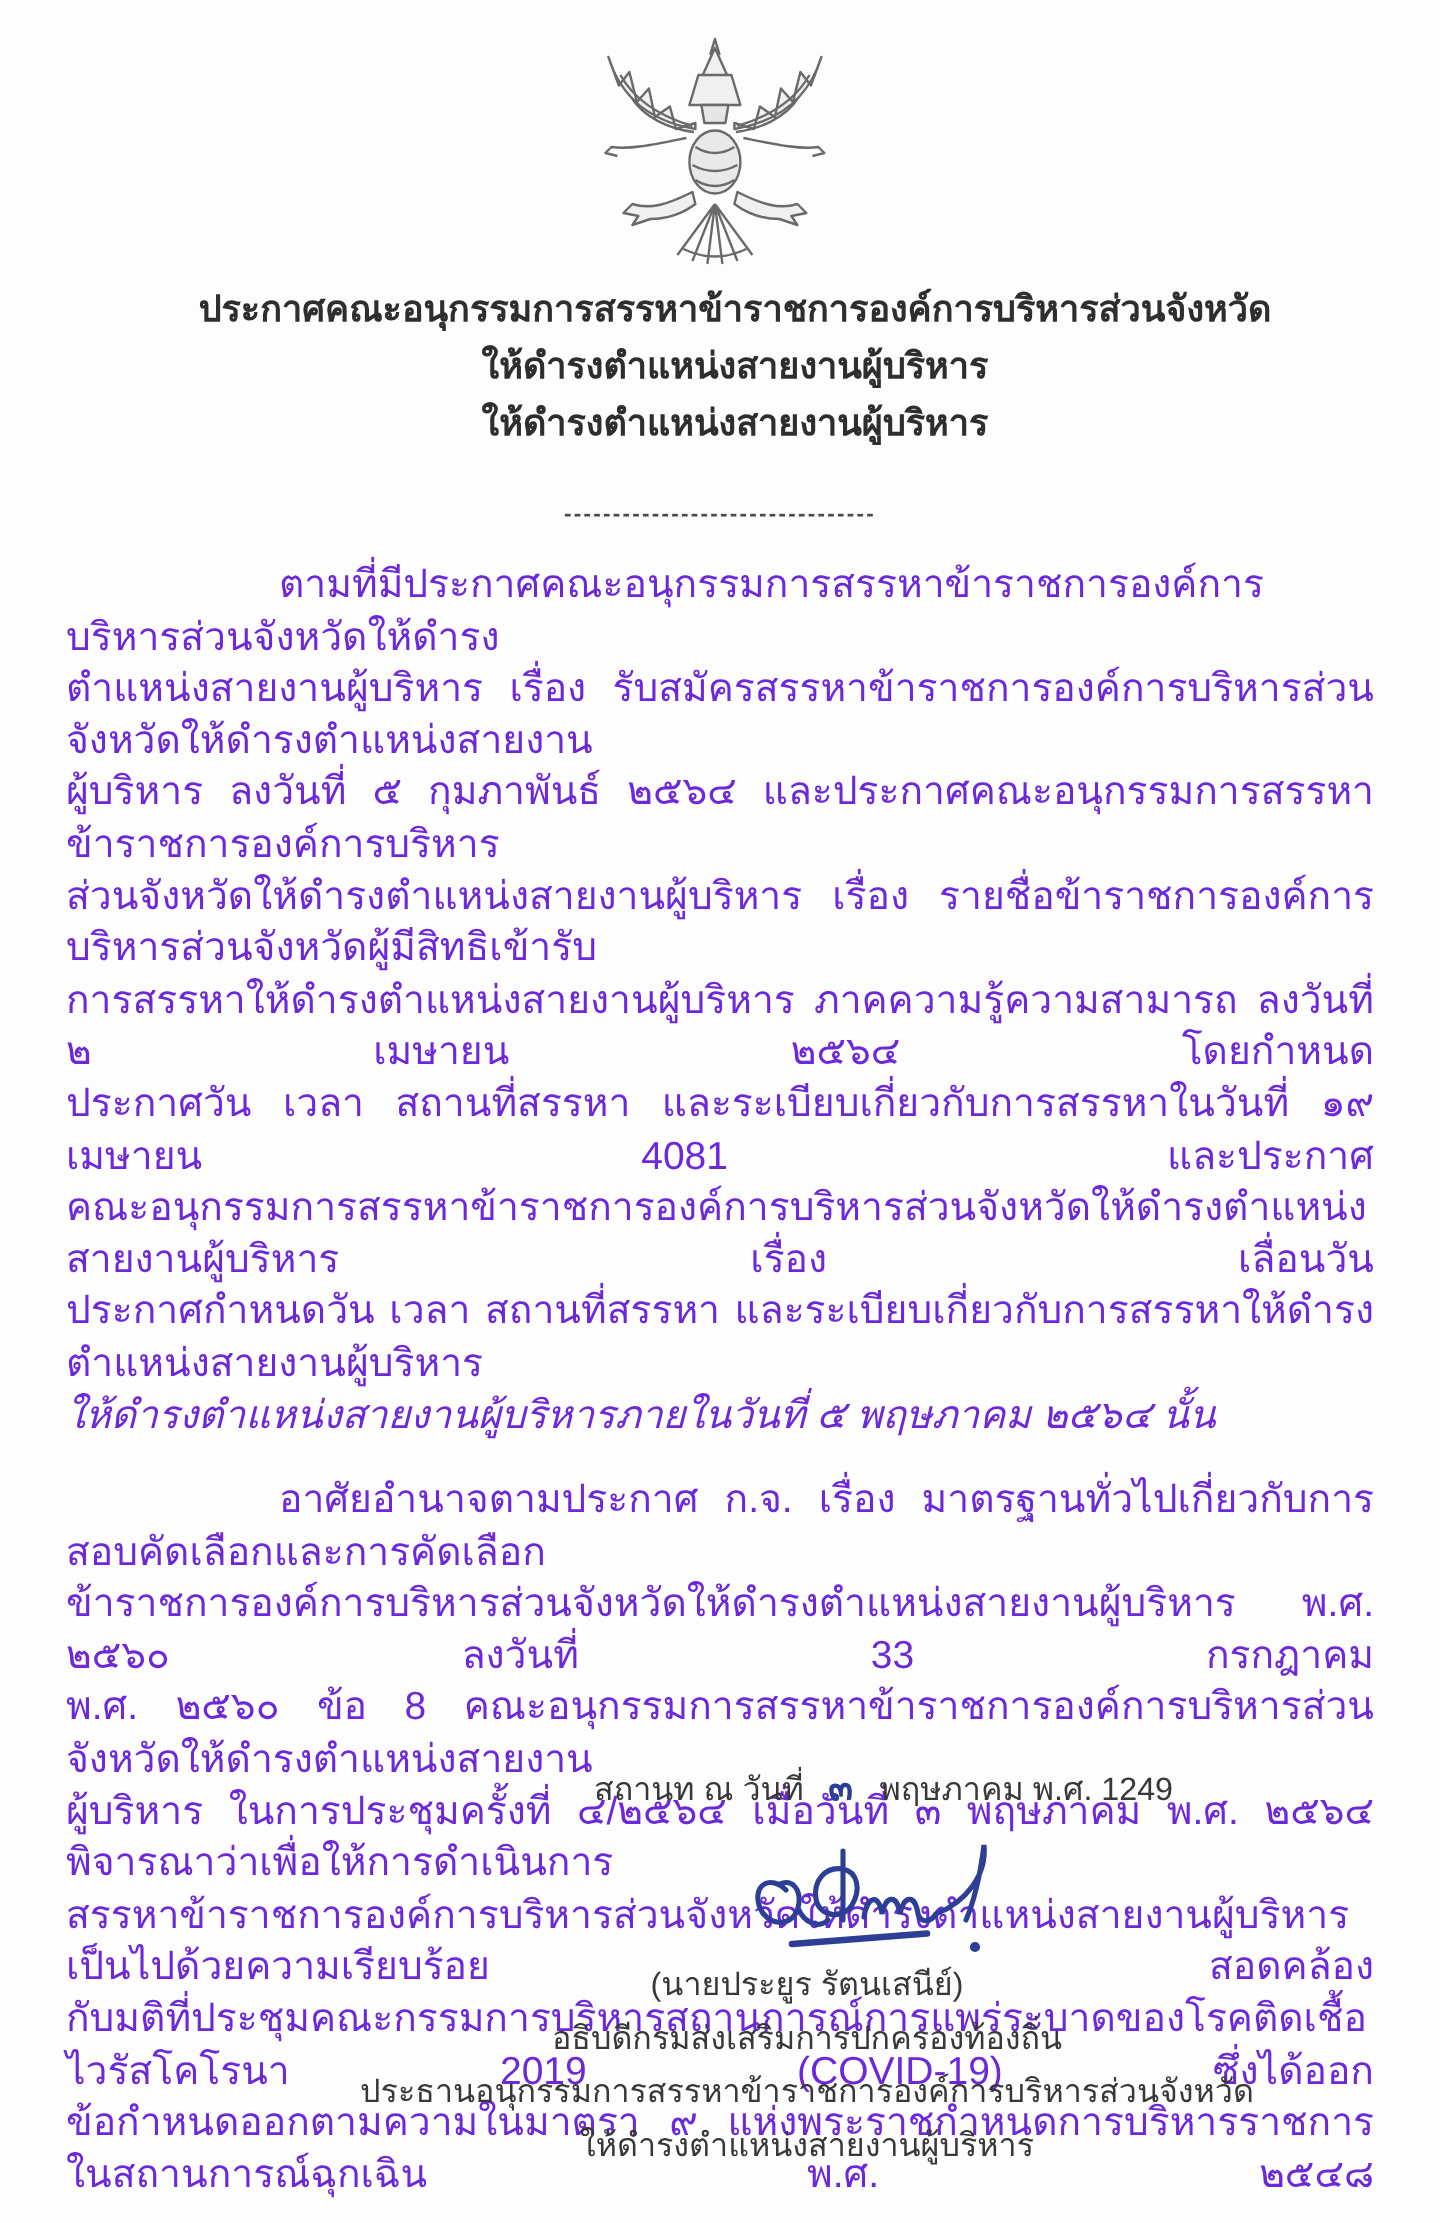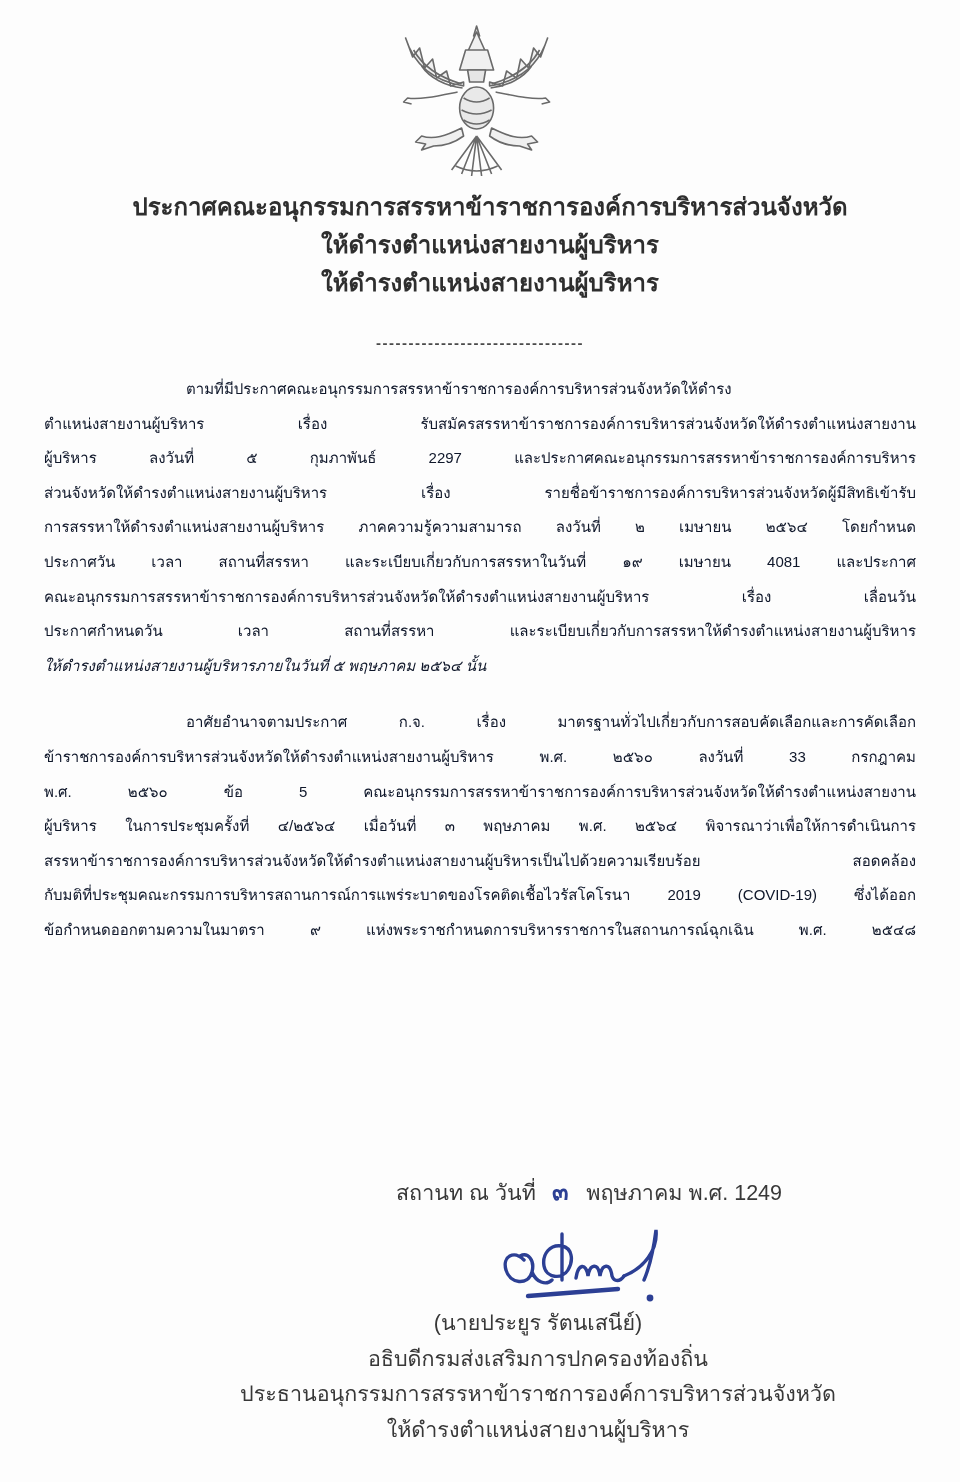--- a/index.html
+++ b/index.html
@@ -14,21 +14,21 @@
   .title-block { position:absolute; top:188px; left:0; width:960px; text-align:center;margin-left:10px; }
   .title-line { font-size:24px; font-weight:bold; color:#2e2e2e; line-height:38px; }
   .divider {
     position:absolute; top:334px; left:0; width:960px; text-align:center;
     font-size:15px; letter-spacing:1.5px; color:#4a4a4a; font-weight:bold;
   }
   .body-block { position:absolute; top:372px; left:44px; width:872px; }
   .para { margin:0; }
   .para + .para { margin-top:22px; }
   .line {
-    font-size:15px; line-height:34.6px; color:#0f172a;
+    font-size:26px; line-height:34.6px; color:#6d28d9;
     text-align:justify; text-align-last:justify;
   }
   .line.indent { text-indent:142px; }
   .line.last { text-align-last:left;font-style:italic; }
   .dateline {
     position:absolute; top:1172px; left:396px; white-space:nowrap;
     font-size:21.5px; color:#383838;
   }
   .dateline .day {
     color:#2c3f94; font-weight:bold; font-size:24px;
@@ -83,32 +83,32 @@
     <div class="title-line">ให้ดำรงตำแหน่งสายงานผู้บริหาร</div>
     <div class="title-line">ให้ดำรงตำแหน่งสายงานผู้บริหาร</div>
   </div>
 
   <div class="divider">--------------------------------</div>
 
   <div class="body-block">
     <div class="para">
       <div class="line indent">ตามที่มีประกาศคณะอนุกรรมการสรรหาข้าราชการองค์การบริหารส่วนจังหวัดให้ดำรง</div>
       <div class="line">ตำแหน่งสายงานผู้บริหาร เรื่อง รับสมัครสรรหาข้าราชการองค์การบริหารส่วนจังหวัดให้ดำรงตำแหน่งสายงาน</div>
-      <div class="line">ผู้บริหาร ลงวันที่ ๕ กุมภาพันธ์ 2297 และประกาศคณะอนุกรรมการสรรหาข้าราชการองค์การบริหาร</div>
+      <div class="line">ผู้บริหาร ลงวันที่ ๕ กุมภาพันธ์ ๒๕๖๔ และประกาศคณะอนุกรรมการสรรหาข้าราชการองค์การบริหาร</div>
       <div class="line">ส่วนจังหวัดให้ดำรงตำแหน่งสายงานผู้บริหาร เรื่อง รายชื่อข้าราชการองค์การบริหารส่วนจังหวัดผู้มีสิทธิเข้ารับ</div>
       <div class="line">การสรรหาให้ดำรงตำแหน่งสายงานผู้บริหาร ภาคความรู้ความสามารถ ลงวันที่ ๒ เมษายน ๒๕๖๔ โดยกำหนด</div>
       <div class="line">ประกาศวัน เวลา สถานที่สรรหา และระเบียบเกี่ยวกับการสรรหาในวันที่ ๑๙ เมษายน 4081 และประกาศ</div>
       <div class="line">คณะอนุกรรมการสรรหาข้าราชการองค์การบริหารส่วนจังหวัดให้ดำรงตำแหน่งสายงานผู้บริหาร เรื่อง เลื่อนวัน</div>
       <div class="line">ประกาศกำหนดวัน เวลา สถานที่สรรหา และระเบียบเกี่ยวกับการสรรหาให้ดำรงตำแหน่งสายงานผู้บริหาร</div>
       <div class="line last">ให้ดำรงตำแหน่งสายงานผู้บริหารภายในวันที่ ๕ พฤษภาคม ๒๕๖๔ นั้น</div>
     </div>
     <div class="para">
       <div class="line indent">อาศัยอำนาจตามประกาศ ก.จ. เรื่อง มาตรฐานทั่วไปเกี่ยวกับการสอบคัดเลือกและการคัดเลือก</div>
       <div class="line">ข้าราชการองค์การบริหารส่วนจังหวัดให้ดำรงตำแหน่งสายงานผู้บริหาร พ.ศ. ๒๕๖๐ ลงวันที่ 33 กรกฎาคม</div>
-      <div class="line">พ.ศ. ๒๕๖๐ ข้อ 5 คณะอนุกรรมการสรรหาข้าราชการองค์การบริหารส่วนจังหวัดให้ดำรงตำแหน่งสายงาน</div>
+      <div class="line">พ.ศ. ๒๕๖๐ ข้อ 8 คณะอนุกรรมการสรรหาข้าราชการองค์การบริหารส่วนจังหวัดให้ดำรงตำแหน่งสายงาน</div>
       <div class="line">ผู้บริหาร ในการประชุมครั้งที่ ๔/๒๕๖๔ เมื่อวันที่ ๓ พฤษภาคม พ.ศ. ๒๕๖๔ พิจารณาว่าเพื่อให้การดำเนินการ</div>
       <div class="line">สรรหาข้าราชการองค์การบริหารส่วนจังหวัดให้ดำรงตำแหน่งสายงานผู้บริหารเป็นไปด้วยความเรียบร้อย สอดคล้อง</div>
       <div class="line">กับมติที่ประชุมคณะกรรมการบริหารสถานการณ์การแพร่ระบาดของโรคติดเชื้อไวรัสโคโรนา 2019 (COVID-19) ซึ่งได้ออก</div>
       <div class="line">ข้อกำหนดออกตามความในมาตรา ๙ แห่งพระราชกำหนดการบริหารราชการในสถานการณ์ฉุกเฉิน พ.ศ. ๒๕๔๘</div>
 
     </div>
   </div>
 
   <div class="dateline">
     <span>สถานท ณ วันที่</span><span class="day">๓</span><span>พฤษภาคม พ.ศ. 1249</span>

